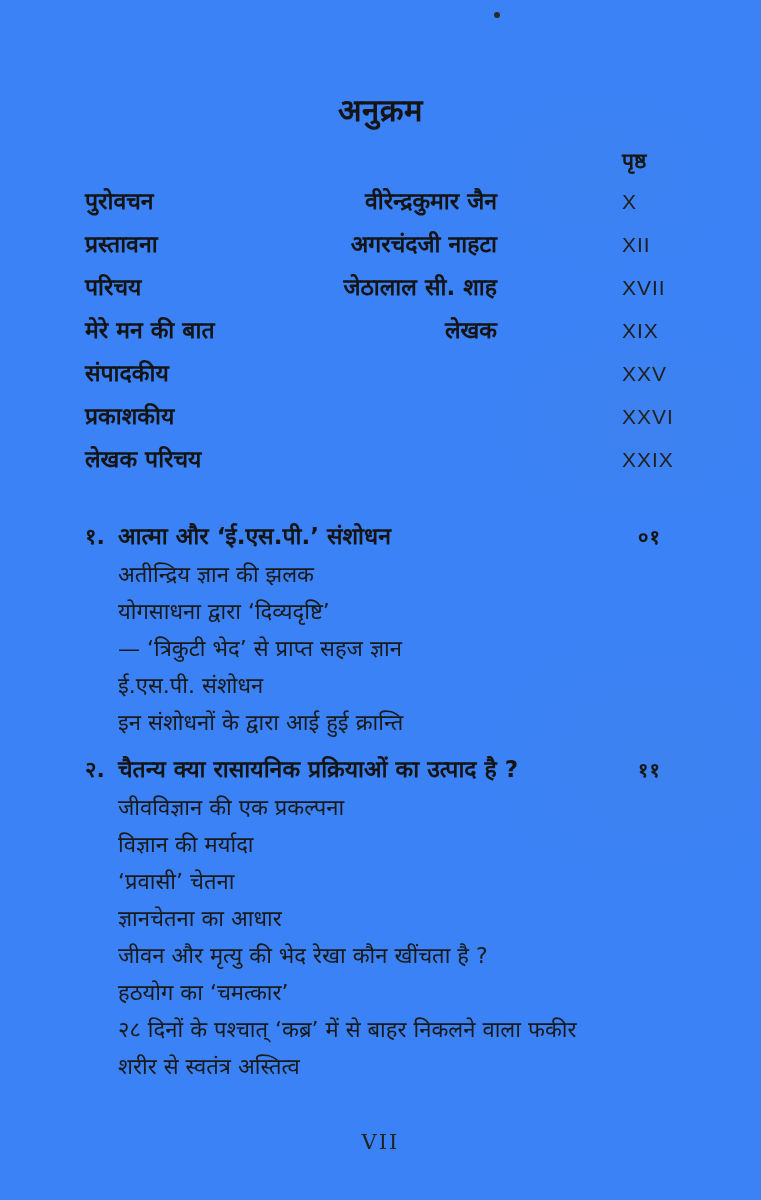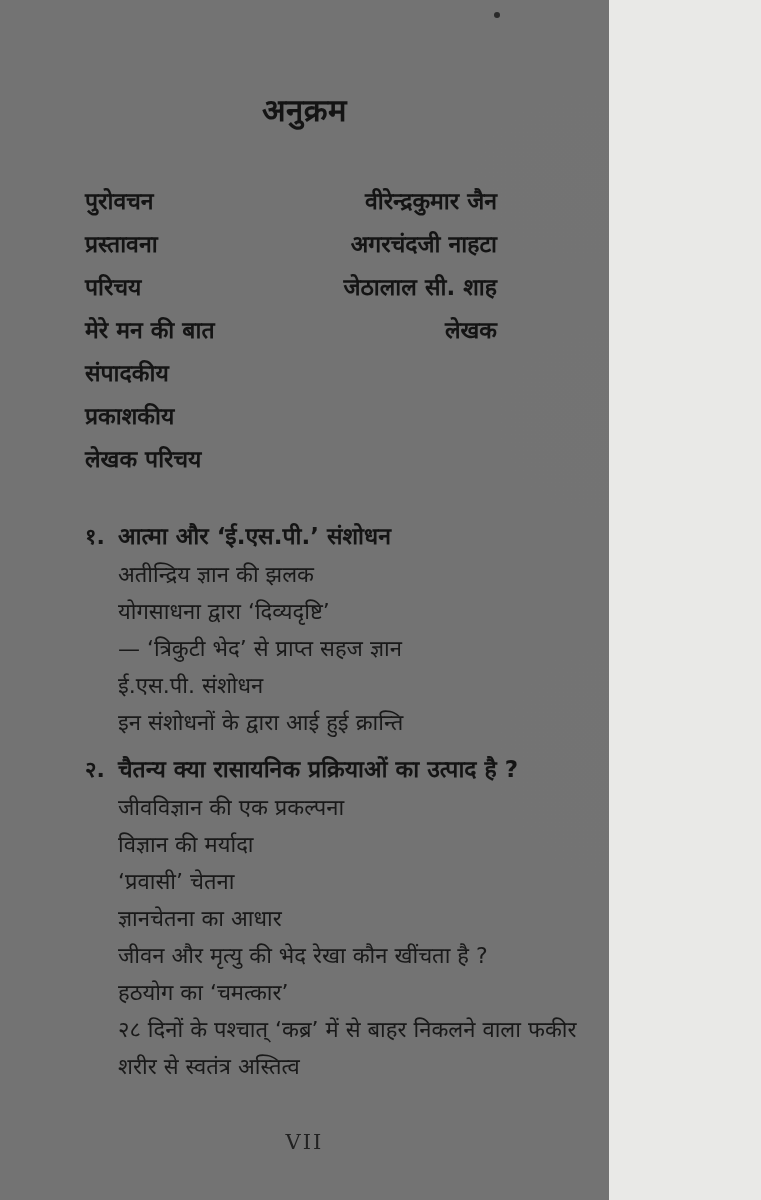--- a/index.html
+++ b/index.html
@@ -4,22 +4,22 @@
 <style>
   html,body{margin:0;padding:0;}
   body{
     width:761px;height:1200px;
     background:#e9e9e7;
     font-family:"DejaVu Sans","Liberation Sans",sans-serif;
     -webkit-font-smoothing:antialiased;
   }
   .page{
     position:relative;
-    width:609px;height:1200px;
-    background:#737373;
+    width:761px;height:1200px;
+    background:#3b82f6;
     color:#141414;
     overflow:hidden;
   }
   
   .page::before{
     content:"";position:absolute;inset:0;
     background:
       radial-gradient(220px 160px at 640px 420px, rgba(120,120,118,0.05), transparent 70%),
       radial-gradient(260px 200px at 660px 760px, rgba(120,120,118,0.045), transparent 70%),
       radial-gradient(200px 140px at 600px 180px, rgba(120,120,118,0.04), transparent 70%);

